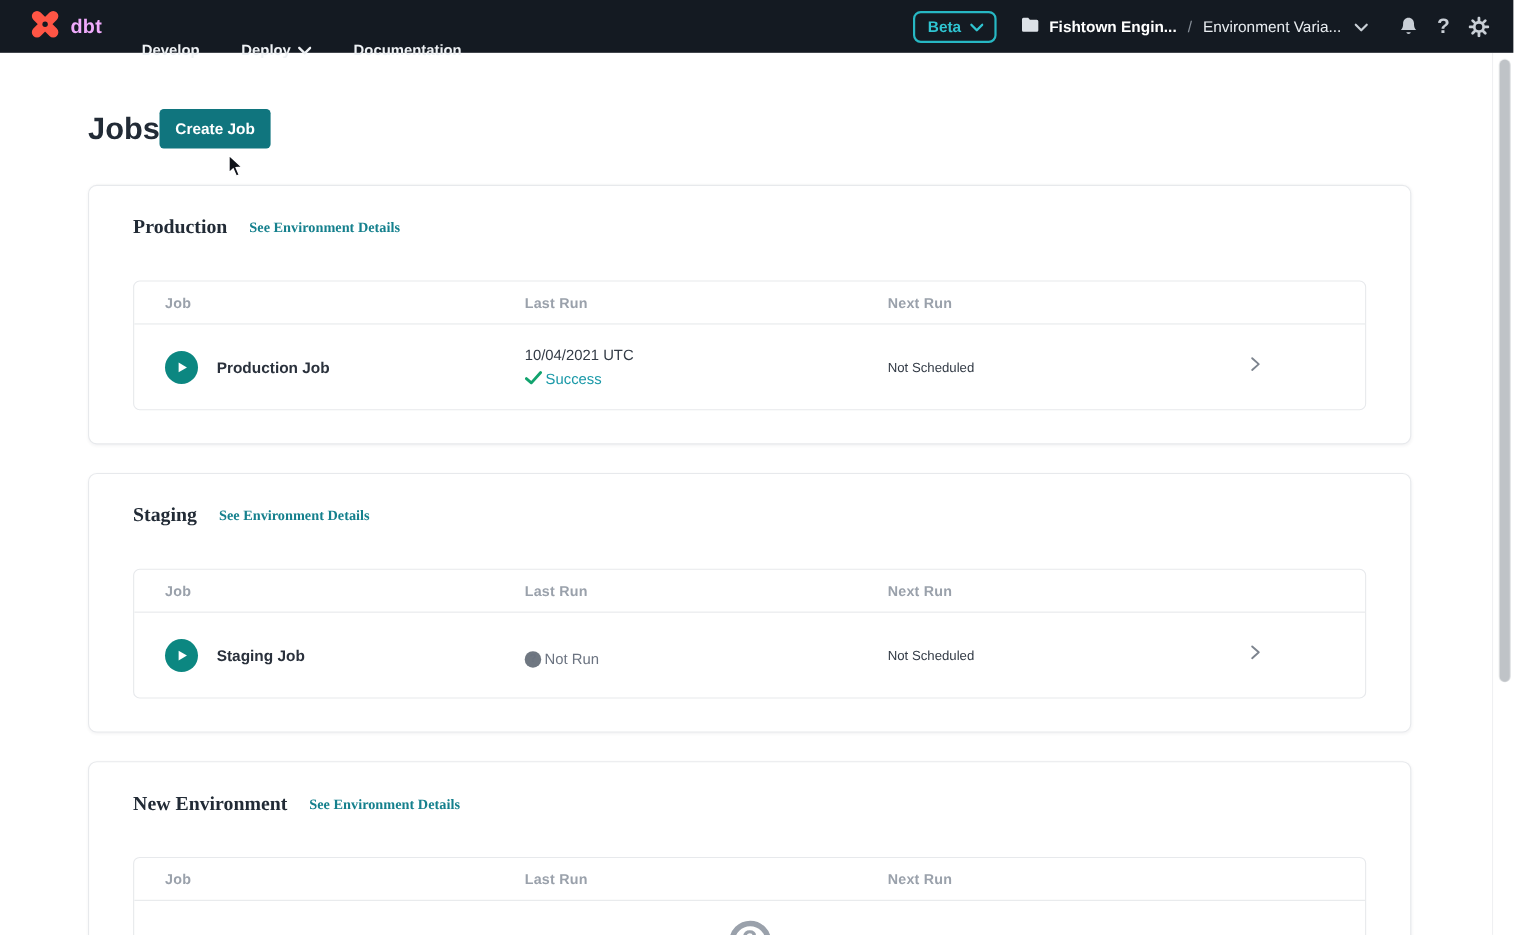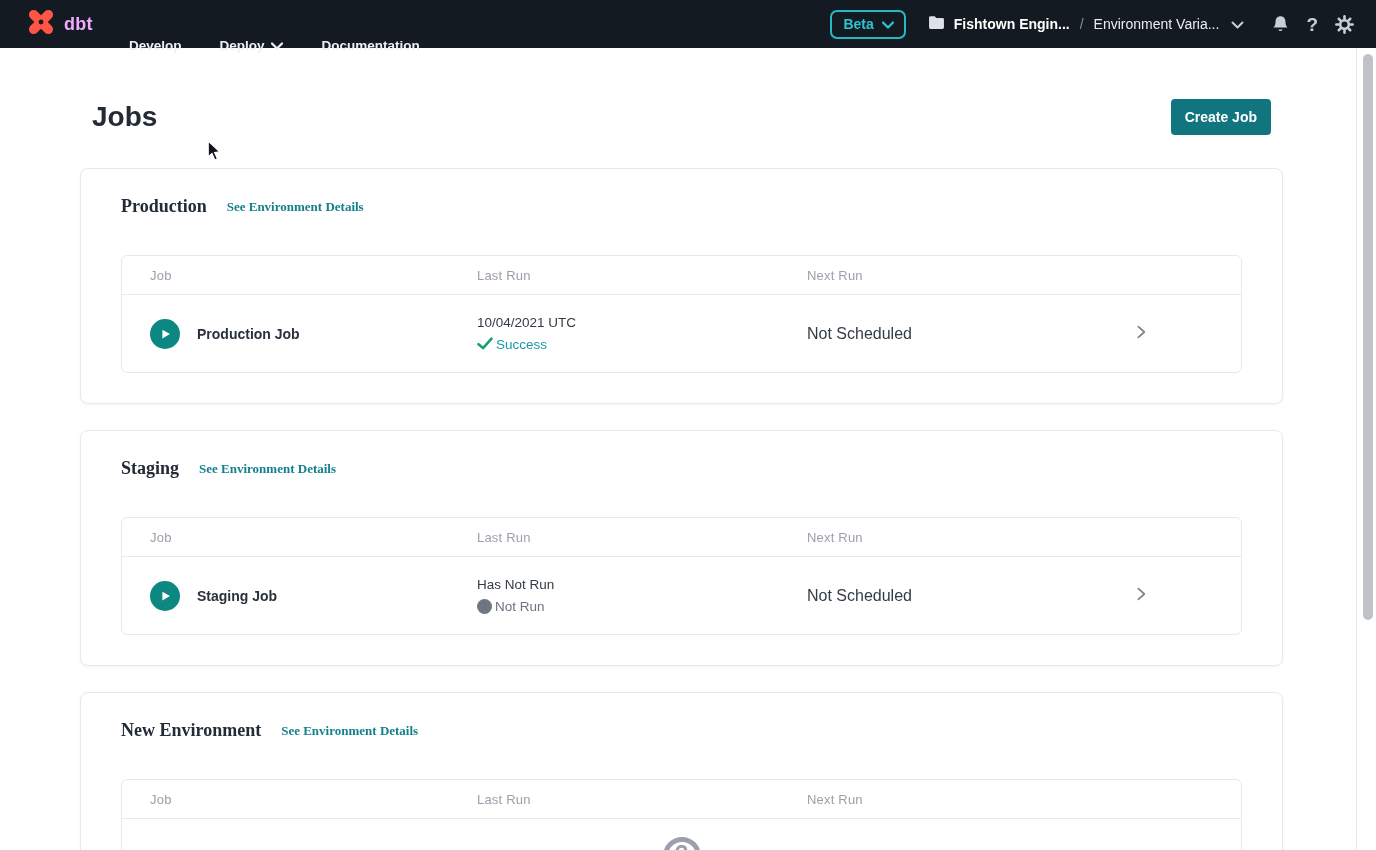--- a/index.html
+++ b/index.html
@@ -23,51 +23,51 @@
   .crumb-project { font-weight:bold; display:flex; align-items:center; gap:9px; }
   .crumb-sep { color:#8a929c; font-weight:normal; }
   .crumb-page { color:#e9edf1; }
   .crumb-caret { margin-left:2px; }
   .nav-icons { display:flex; align-items:center; gap:17px; margin-left:6px; color:#c9cfd6; }
   .nav-icon-btn { display:flex; align-items:center; justify-content:center; cursor:pointer; }
   .help-glyph { font-size:19px; font-weight:bold; color:#c9cfd6; line-height:1; }
 
   
   .main { padding:0 93px 0 80px; }
-  .page-header { display:flex; justify-content:space-between; align-items:center;
-                 margin:50px 12px 32px; height:38px; }
+  .page-header { display:flex; justify-content:flex-start; align-items:center;
+                 margin:50px 0 32px; height:38px; }
   h1 { font-size:28px; color:#222b36; font-weight:bold; }
   .create-job-btn { background:#10757e; color:#ffffff; font-size:14px; font-weight:bold;
                     border:none; border-radius:4px; padding:10px 14px; cursor:pointer; height:36px; }
 
   .card { background:#ffffff; border:1px solid #e7e9ec; border-radius:8px;
           box-shadow:0 1px 3px rgba(20,26,34,.05); padding:27px 40px 30px 40px; margin-bottom:26px; }
   .card-head { display:flex; align-items:center; gap:20px; margin-bottom:38px;font-family:Liberation Serif, serif; }
   h2 { font-size:18px; color:#222b36; font-weight:bold; }
   .env-link { color:#15808d; font-size:13px; font-weight:bold; cursor:pointer; text-decoration:none; }
 
   .jobs-table { border:1px solid #e7e9ec; border-radius:6px; overflow:hidden; }
   .t-head { display:flex; height:39px; align-items:center; border-bottom:1px solid #e7e9ec;
-            color:#9aa1ab; font-size:13px; font-weight:normal; letter-spacing:.2px; }
+            color:#9aa1ab; font-size:13px; font-weight:bold; letter-spacing:.2px; }
   .col-job, .cell-job { width:355px; padding-left:28px; }
   .col-last, .cell-last { width:330px; }
   .col-next, .cell-next { flex:1; }
   .t-row { display:flex; align-items:center; height:77px; cursor:pointer; }
   .cell-job { display:flex; align-items:center; gap:17px; }
   .play-btn { width:30px; height:30px; border-radius:50%; background:#0c8781; border:none;
               display:flex; align-items:center; justify-content:center; cursor:pointer; flex:none; }
   .job-name { font-weight:bold; font-size:14px; color:#2a313c; }
   .cell-last { font-size:13.5px; color:#333b46; }
   .last-status { display:flex; align-items:center; gap:3px; margin-top:7px; font-size:13.5px; }
   .last-status.success span { color:#1b99a8; }
   .last-status.notrun span { color:#6b7380; }
   .q-icon { width:15px; height:15px; border-radius:50%; background:#6f7781; color:#ffffff;
             font-size:10.5px; font-weight:bold; display:flex; align-items:center;
             justify-content:center; flex:none; line-height:1; }
-  .cell-next { font-size:16px; color:#333b46; }
+  .cell-next { font-size:12px; color:#333b46; }
   .cell-chevron { width:108px; display:flex; align-items:center; }
 
   .t-empty { height:130px; display:flex; justify-content:center; align-items:flex-start; padding-top:18px; }
   .empty-q { width:38px; height:38px; border:5px solid #9aa1ab; border-radius:50%;
              display:flex; justify-content:center; color:#9aa1ab; font-size:23px; font-weight:bold;
              line-height:1; padding-top:1px; }
 
   
   .scroll-rail { position:fixed; top:48px; right:0; bottom:0; width:20px; background:#ffffff;
                  border-left:1px solid #e5e7ea; z-index:6; }
@@ -231,21 +231,20 @@
       <div class="t-row">
         <div class="cell-job">
           <button class="play-btn">
             <svg width="14" height="14" viewBox="0 0 24 24">
                 <path d="M7.5 4.5l13 7.5-13 7.5z" fill="#ffffff"></path>
               </svg>
           </button>
           <span class="job-name">Staging Job</span>
         </div>
         <div class="cell-last">
-          <div>Has Not Run</div>
           <div class="last-status notrun">
             <span class="q-icon">?</span>
             <span>Not Run</span>
           </div>
         </div>
         <div class="cell-next">Not Scheduled</div>
         <div class="cell-chevron">
           <span>
             <svg width="16" height="16" viewBox="0 0 24 24">
                 <path d="M8 4l9 8-9 8" fill="none" stroke="#7d848e" stroke-width="2.6" stroke-linecap="round" stroke-linejoin="round"></path>

